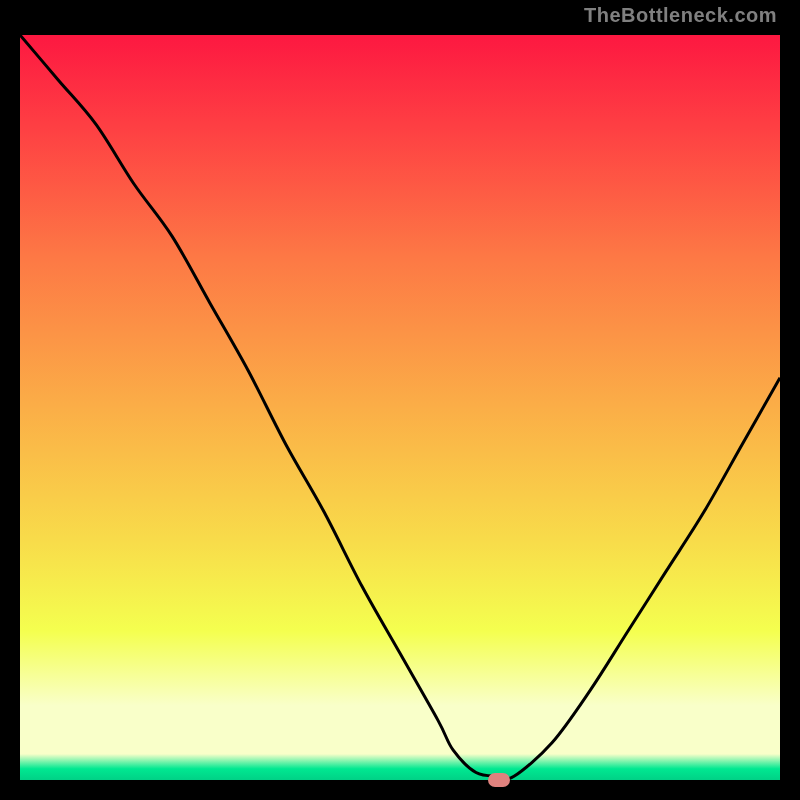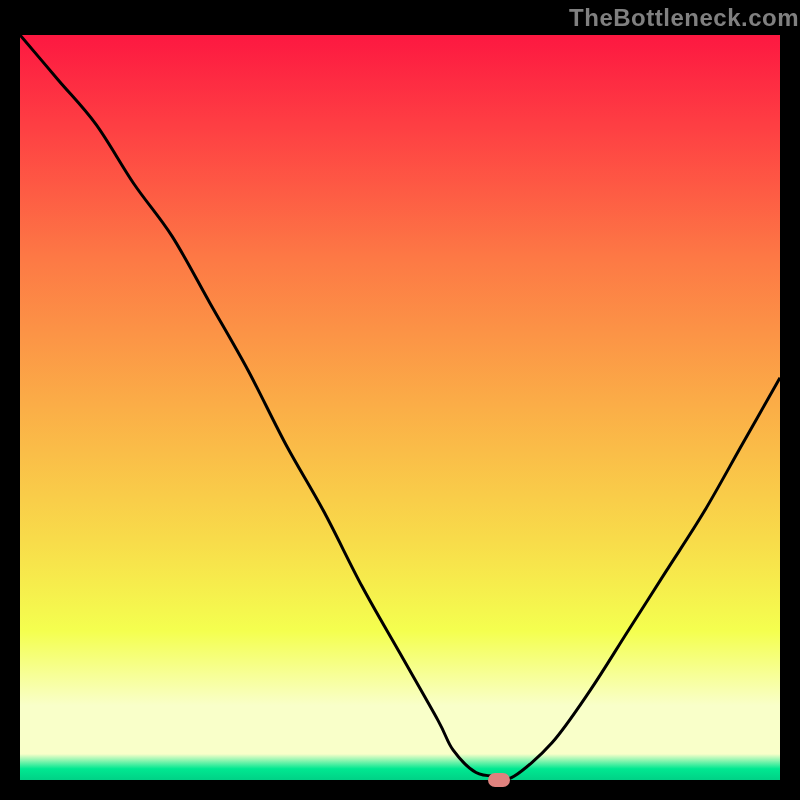--- a/index.html
+++ b/index.html
@@ -12,23 +12,23 @@
   }
   .outer {
     position: relative;
     width: 800px;
     height: 800px;
     background: #000;
   }
   .attribution {
     position: absolute;
     top: 4px;
-    right: 1px;
+    right: 23px;
     font-family: Arial, Helvetica, sans-serif;
-    font-size: 24px;
+    font-size: 20px;
     font-weight: 600;
     color: #808080;
     letter-spacing: 0.5px;
   }
   .plot-wrap {
     position: absolute;
     left: 20px;
     top: 35px;
     width: 760px;
     height: 745px;

